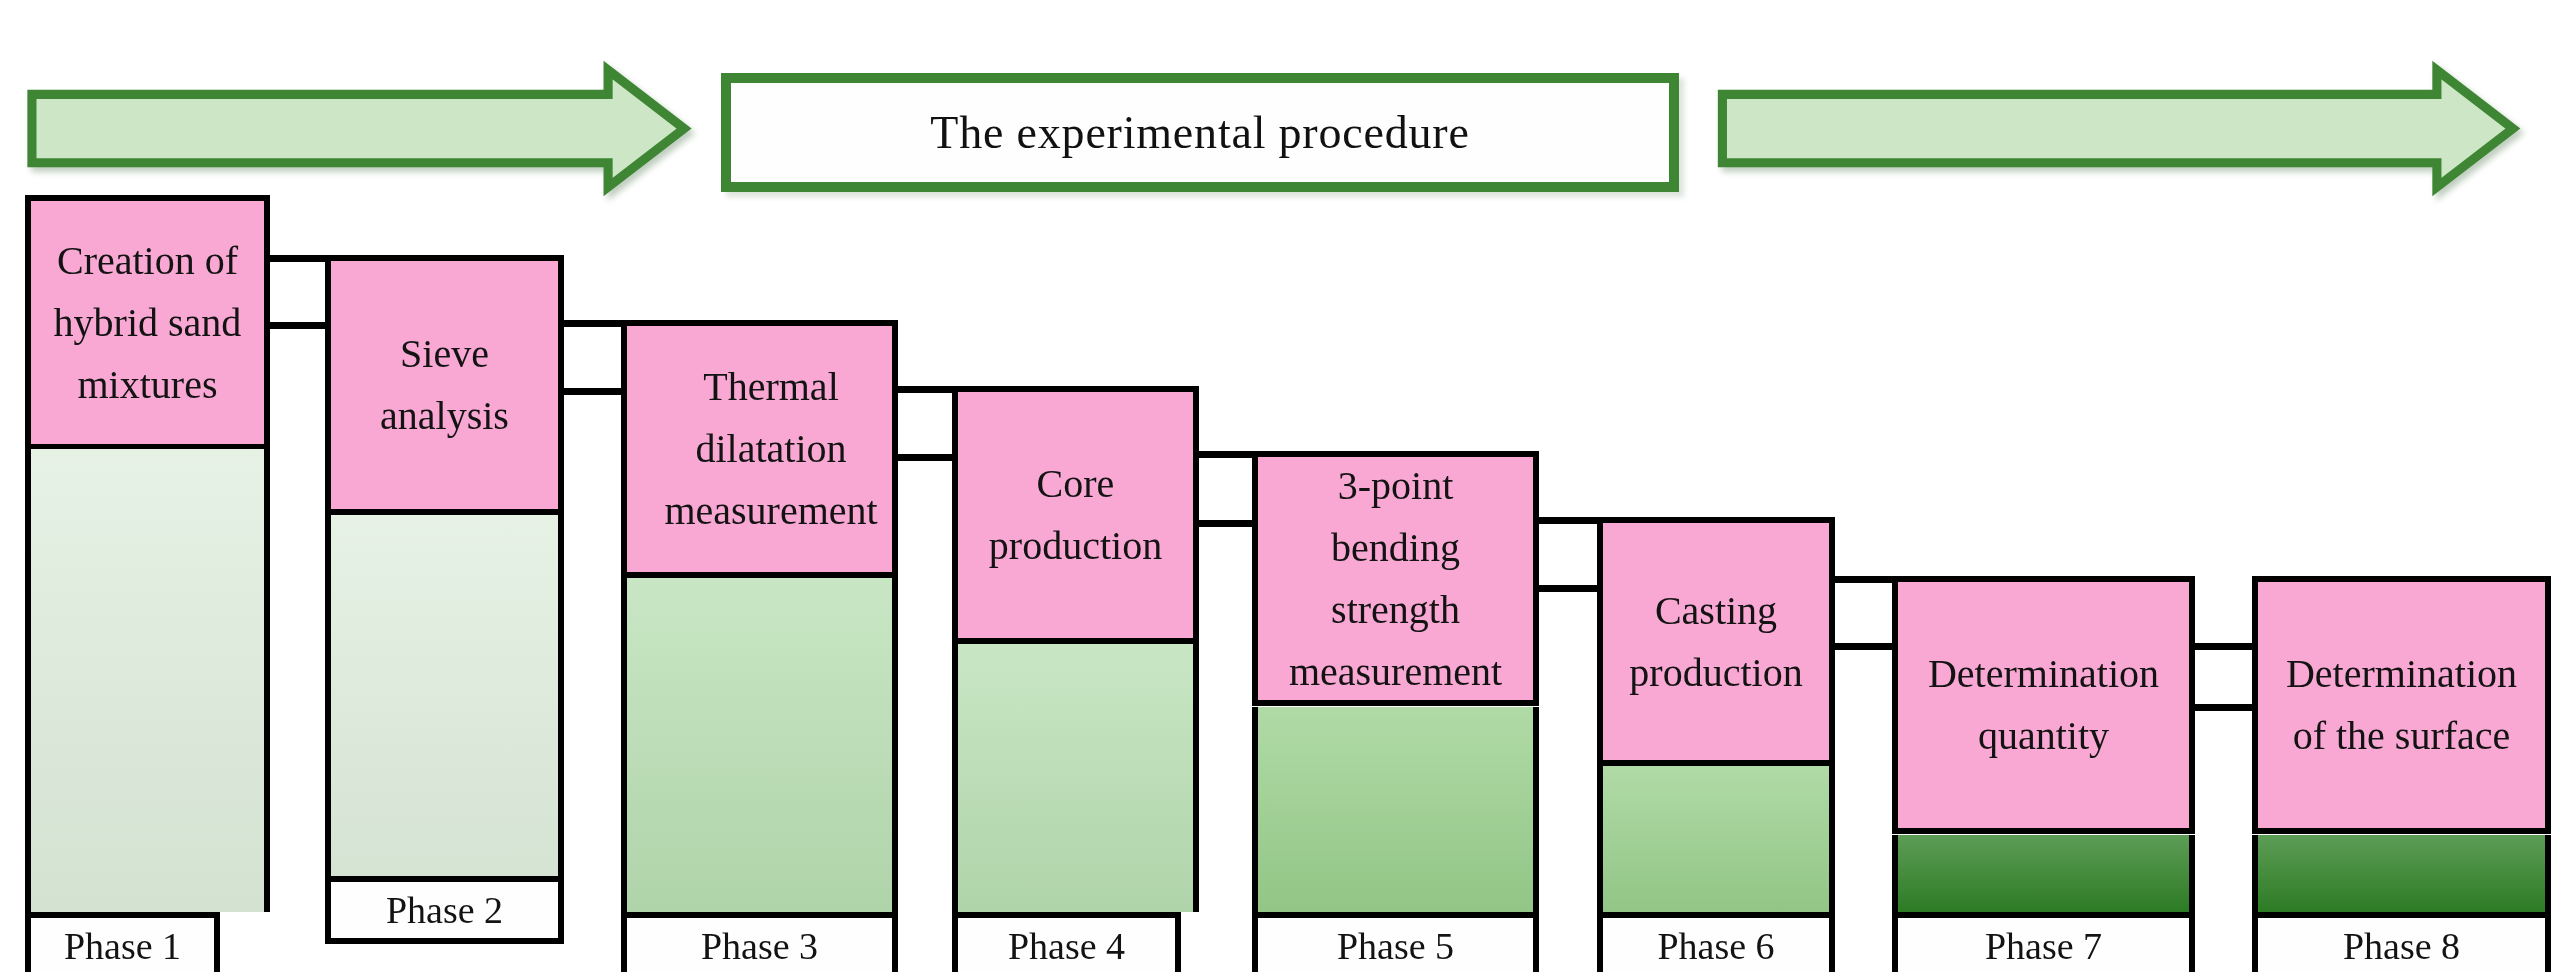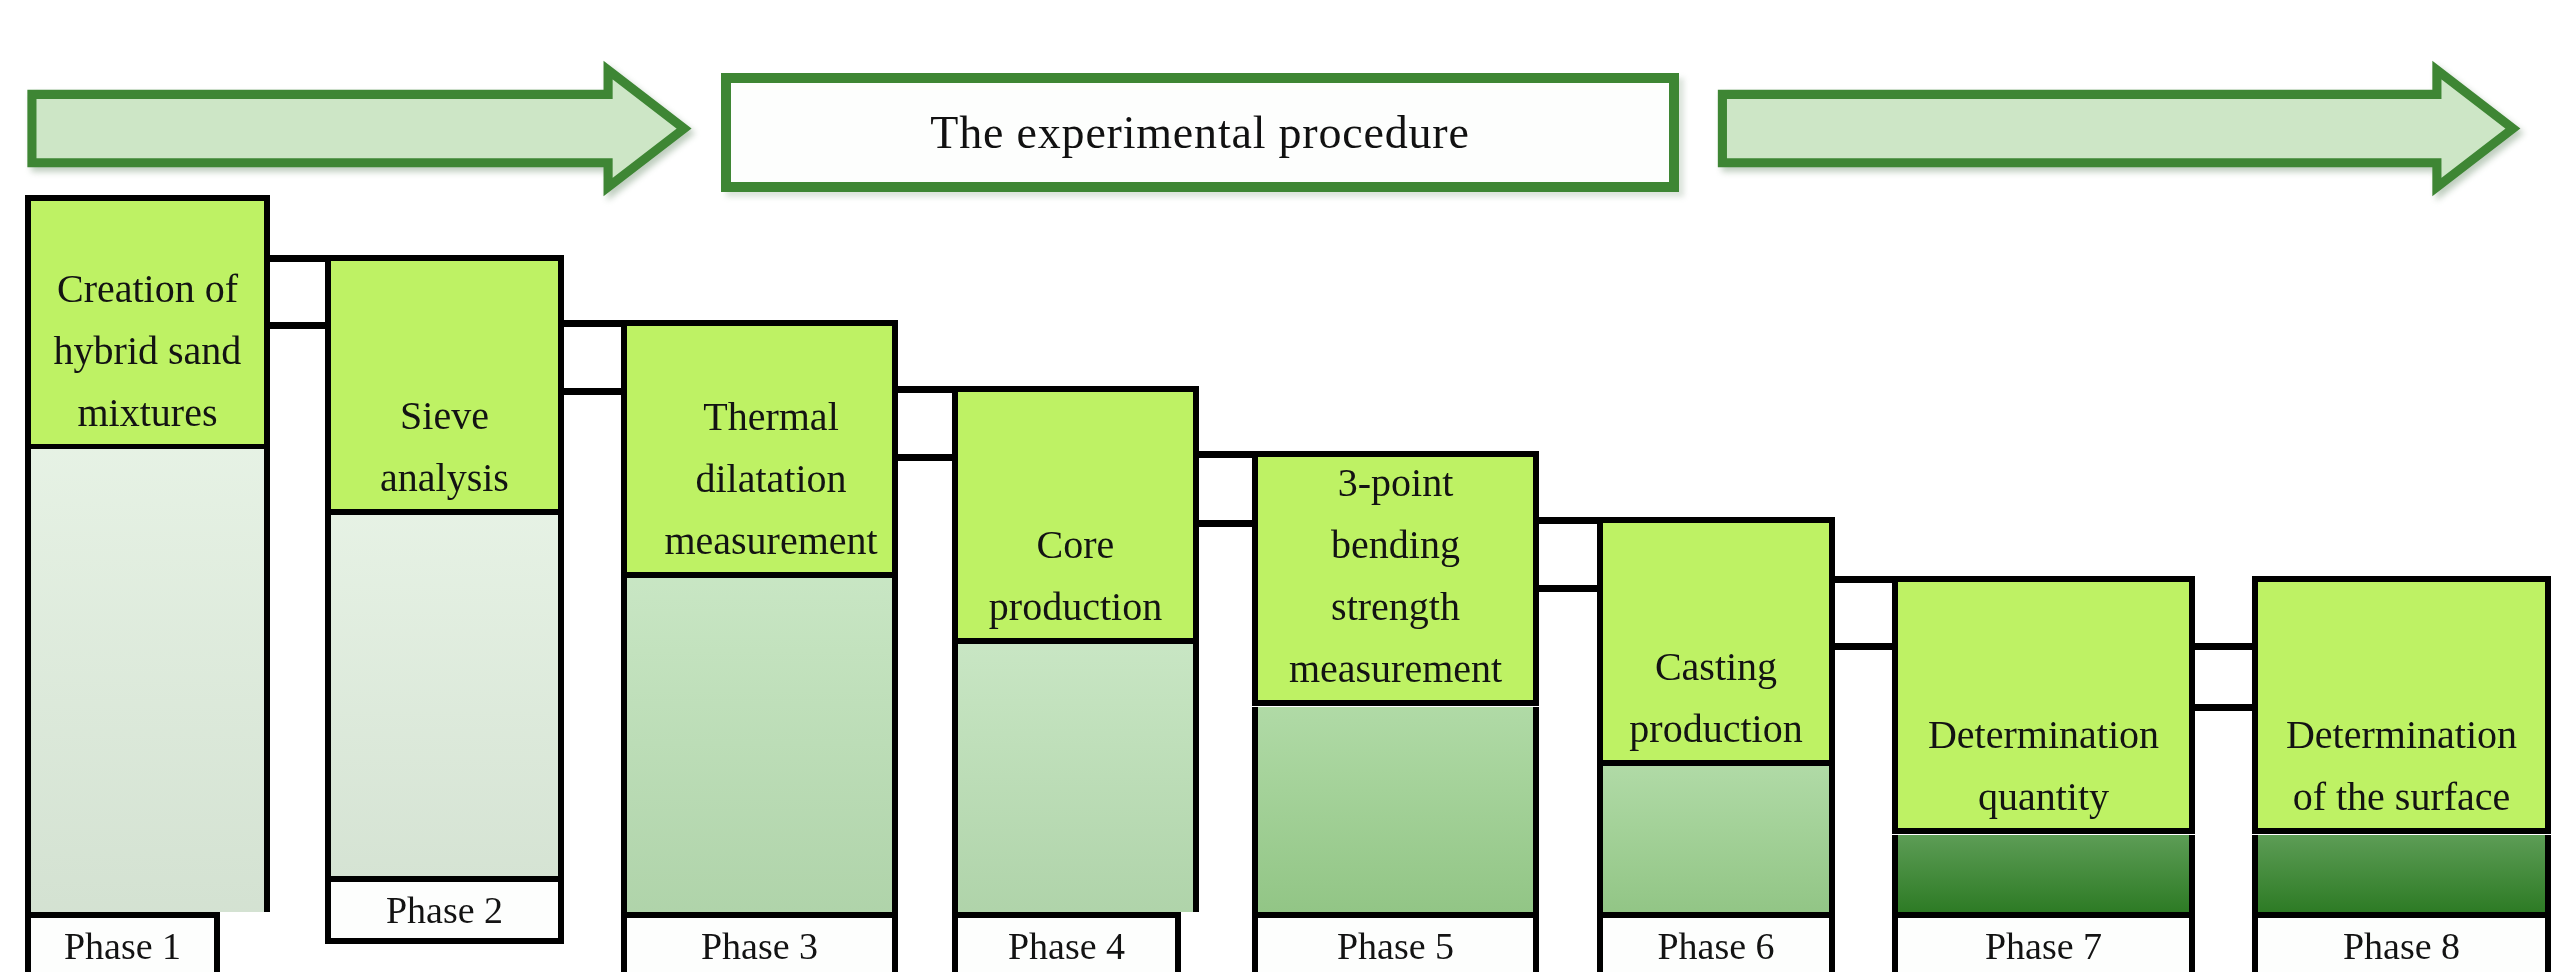--- a/index.html
+++ b/index.html
@@ -25,22 +25,22 @@
     border:10px solid var(--green-border,#3e8634);
     background:#fdfefd;
     display:flex;align-items:center;justify-content:center;
     box-shadow:4.6px 5.3px 5.3px rgba(140,165,140,0.30);
   }
   .title-text{
     font-size:46px;color:#111111;letter-spacing:0.8px;white-space:nowrap;
   }
   .phase-textbox{
     position:absolute;box-sizing:border-box;
-    border:6px solid #000000;background:#bef264;
-    display:flex;flex-direction:column;align-items:center;justify-content:flex-end;
+    border:6px solid #000000;background:#f9a8d4;
+    display:flex;flex-direction:column;align-items:center;justify-content:center;
     text-align:center;
   }
   .phase-line{
     font-size:40px;line-height:62px;color:#131313;white-space:nowrap;
   }
   .phase-fill{
     position:absolute;box-sizing:border-box;
     border-left:6px solid #000000;border-right:6px solid #000000;
     background-image:linear-gradient(rgba(255,255,255,0.22),rgba(0,0,0,0.05));
   }

